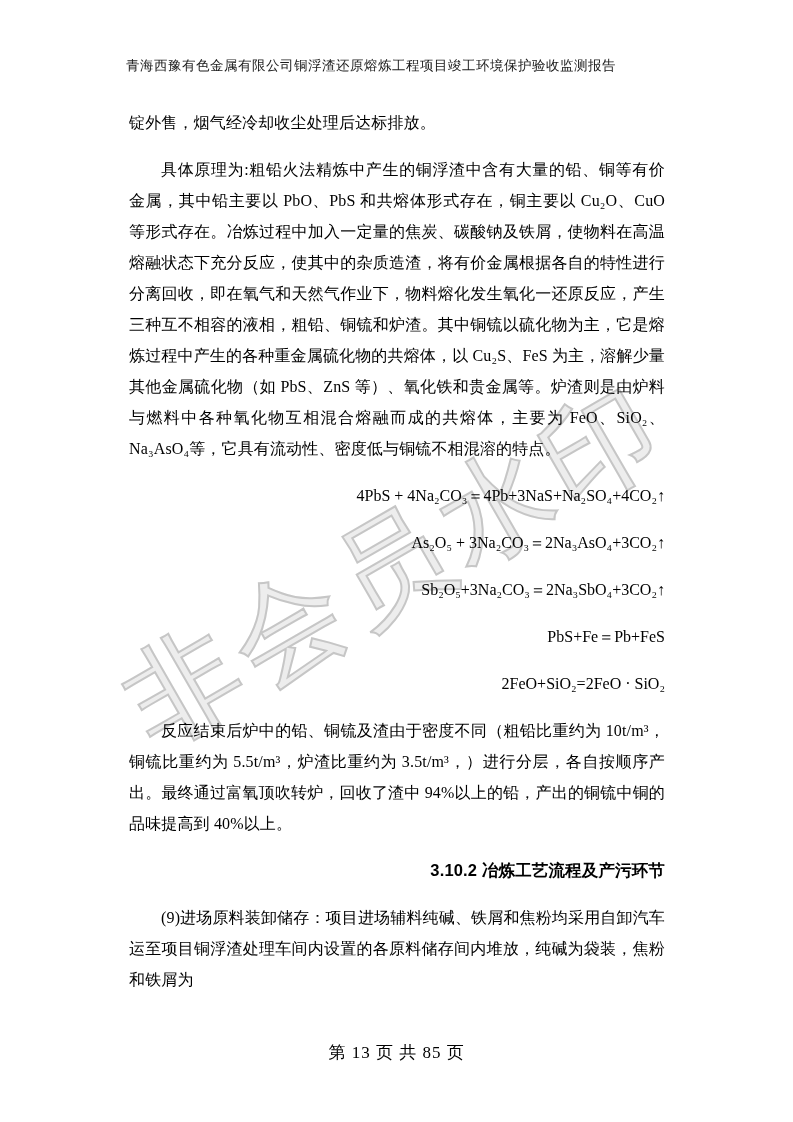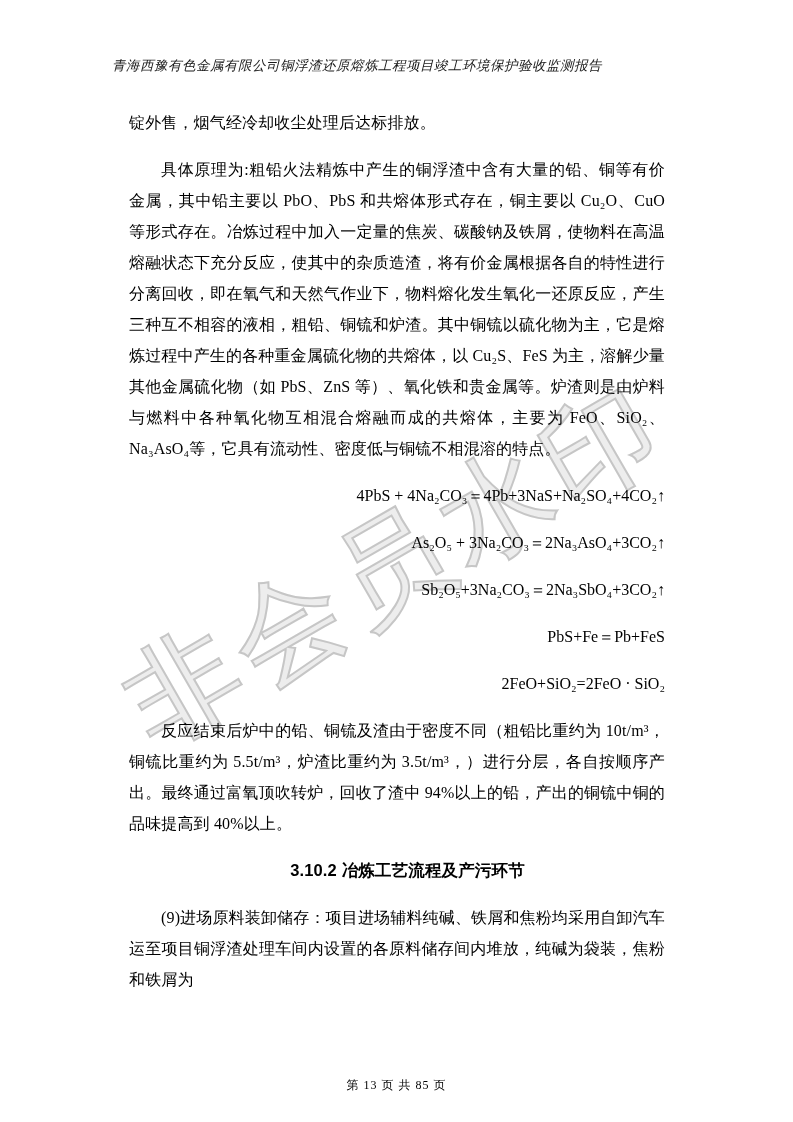--- a/index.html
+++ b/index.html
@@ -8,23 +8,22 @@
     background: #ffffff;
     position: relative;
     overflow: hidden;
     font-family: "Liberation Serif", "DejaVu Serif", serif;
     color: #000000;
   }
   .page { position: absolute; inset: 0; }
 
   .doc-header {
     position: absolute;
-    left: 112px; right: 110px; top: 57px;
+    left: 126px; right: 110px; top: 57px;
     font-size: 13.5px;
-    font-style: italic;
     letter-spacing: 0.5px;
     color: #1a1a1a;
     white-space: nowrap;
     z-index: 2;
   }
 
   .doc-main {
     position: absolute;
     left: 113px; right: 112px; top: 91px;
     z-index: 2;
@@ -38,31 +37,31 @@
   }
   .para.indent { text-indent: 2em; }
   .para.plain { text-indent: 0; }
   .para.formula {
     text-indent: 2em;
     text-align: right;
     letter-spacing: 0;
   }
   .para.heading {
     text-indent: 21px;
-    text-align: center;
+    text-align: right;
     font-weight: bold;
     font-family: "Liberation Sans", "DejaVu Sans", sans-serif;
     font-size: 16.5px;
   }
 
   .doc-footer {
     position: absolute;
-    left: 0; right: 0; top: 1077px;
+    left: 0; right: 0; top: 1041px;
     text-align: center;
-    font-size: 12px;
+    font-size: 17px;
     letter-spacing: 1px;
     z-index: 2;
   }
 
   .watermark {
     position: absolute;
     left: 85px; top: 498px;
     width: 620px; height: 134px;
     z-index: 1;
     transform: rotate(-30deg);

